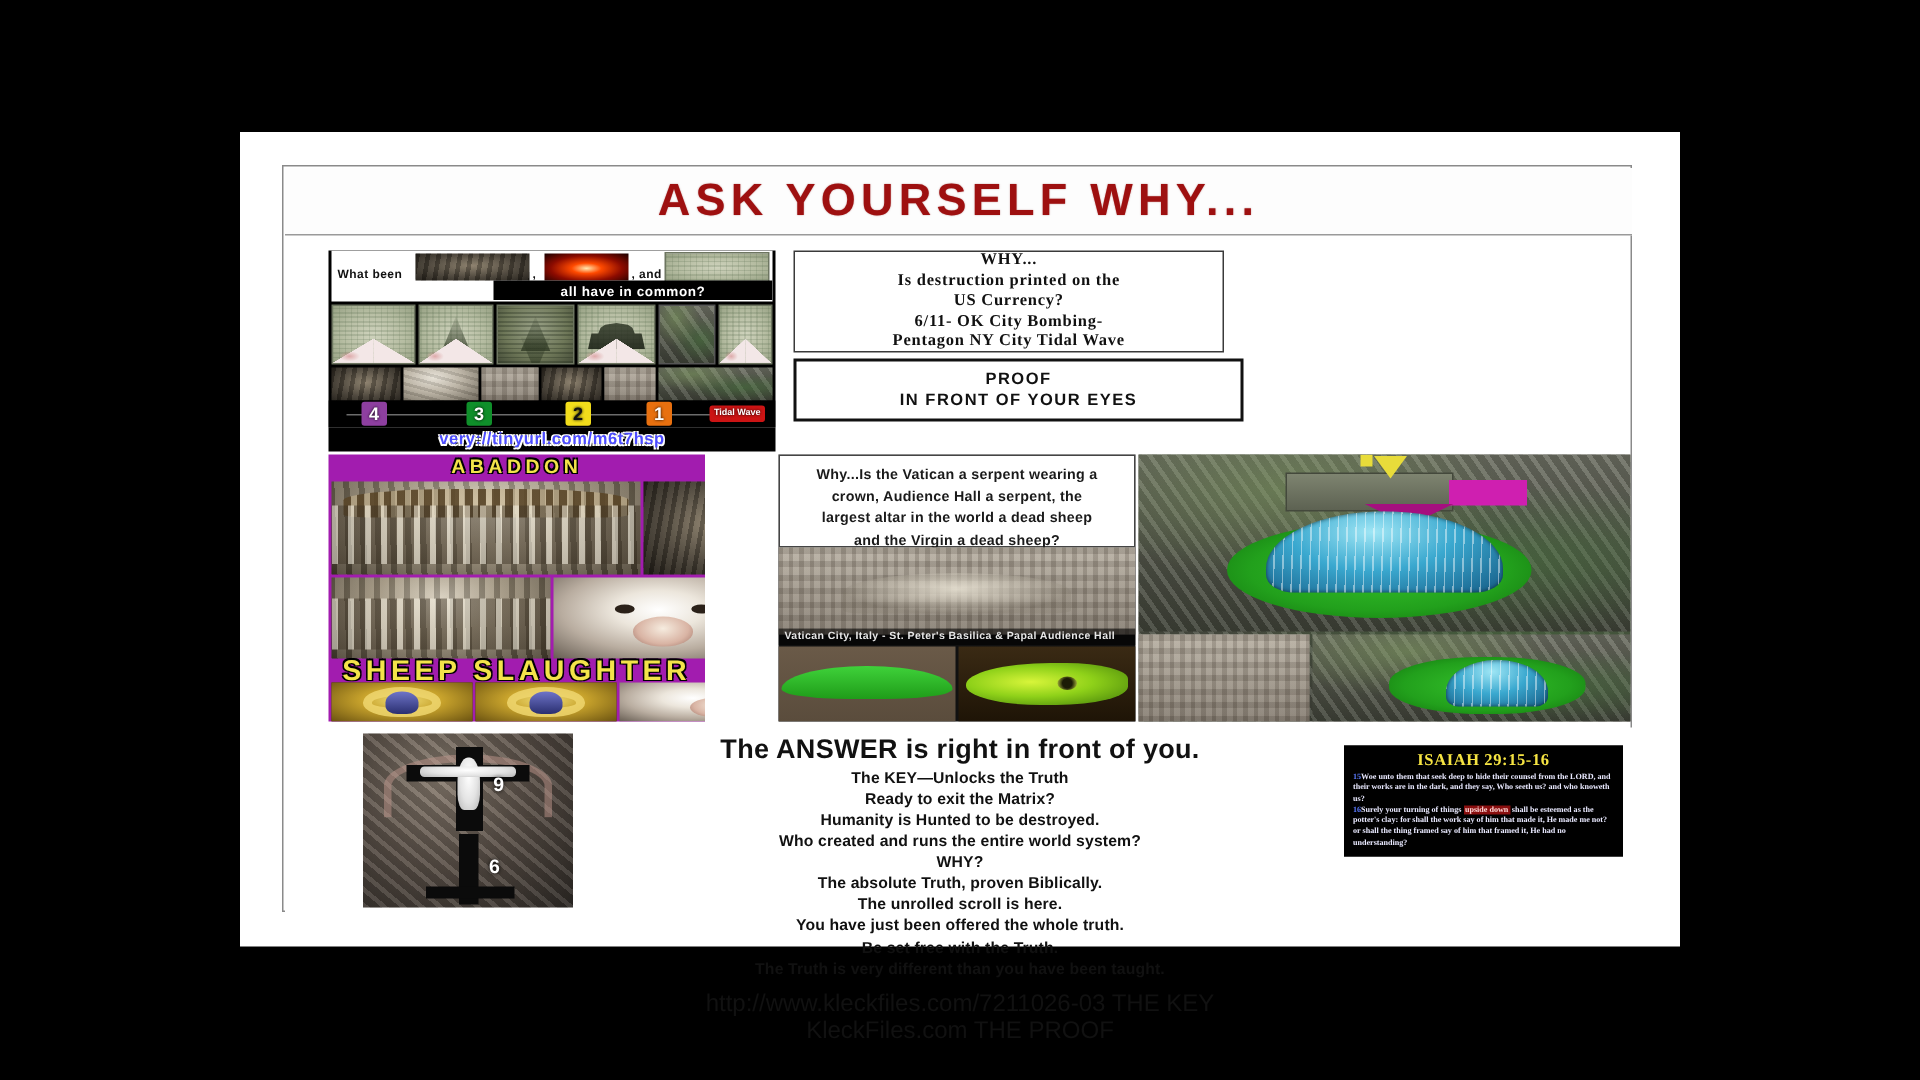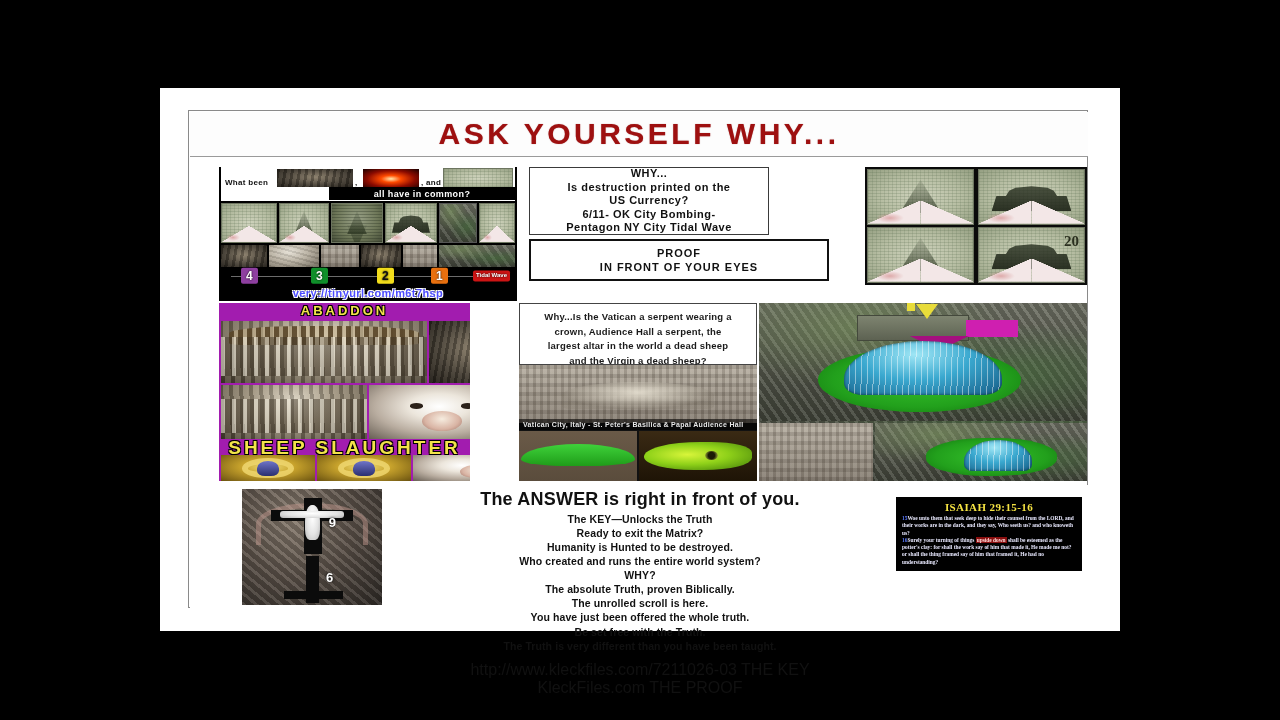--- a/index.html
+++ b/index.html
@@ -332,52 +332,33 @@
           <div class="num-chip" style="left:158px; background:#f2dd1b; color:#111;">2</div>
           <div class="num-chip" style="left:212px; background:#e8700f;">1</div>
           <div class="num-chip" style="left:254px; background:#cc1414; font-size:6px; padding:2px 3px;">Tidal Wave</div>
         </div>
       </div>
 
       <div class="tile" style="left:30px; top:174px; width:298px; height:16px; background:#000;">
         <a class="tiny-url" style="top:2px; font-size:11px; display:block; text-decoration:none;">very://tinyurl.com/m6t7hsp</a>
       </div>
 
-      <div class="why-panel" style="left:340px; top:56px; width:240px; height:68px;">
+      <div class="why-panel" style="left:340px; top:56px; width:287px; height:68px;font-family:Liberation Serif, serif;">
         <div class="why-line" style="font-size:11px;">WHY...</div>
         <div class="why-line" style="font-size:11px;">Is destruction printed on the</div>
         <div class="why-line" style="font-size:11px;">US Currency?</div>
         <div class="why-line" style="font-size:11px;">6/11- OK City Bombing-</div>
         <div class="why-line" style="font-size:11px;">Pentagon NY City Tidal Wave</div>
       </div>
 
       <div class="proof-panel" style="left:340px; top:128px; width:300px; height:42px;">
         <div class="proof-line" style="font-size:11px;">PROOF</div>
         <div class="proof-line" style="font-size:11px;">IN FRONT OF YOUR EYES</div>
       </div>
 
-      <div class="band" style="left:676px; top:56px; width:222px; height:118px; background:#0a0a0a;">
-        <div class="tile money" style="left:2px;   top:2px;  width:107px; height:56px;">
-            <div class="pyramid"></div>
-            <div class="money-fold"></div>
-          </div>
-        <div class="tile money" style="left:113px; top:2px;  width:107px; height:56px;">
-            <div class="building"></div>
-            <div class="money-fold"></div>
-          </div>
-        <div class="tile money" style="left:2px;   top:60px; width:107px; height:56px;">
-            <div class="pyramid"></div>
-            <div class="money-fold"></div>
-          </div>
-        <div class="tile money" style="left:113px; top:60px; width:107px; height:56px;">
-          <div class="building"></div>
-            <div class="money-fold"></div>
-          <div style="position:absolute; right:5px; top:5px; font-size:15px; font-weight:bold; color:#2b3020; font-family:'Liberation Serif',serif;">20</div>
-        </div>
-      </div>
 
       <div class="band" style="left:30px; top:192px; width:251px; height:178px; background:#a21caf;">
         <div class="yellow-label" style="top:0px; font-size:13px;">ABADDON</div>
 
         <div class="tile ornate-church" style="left:2px; top:18px; width:206px; height:62px;">
           <div class="frieze"></div>
             <div class="cols"></div>
         </div>
         <div class="tile dark-photo" style="left:210px; top:18px; width:86px; height:62px;"></div>
 

